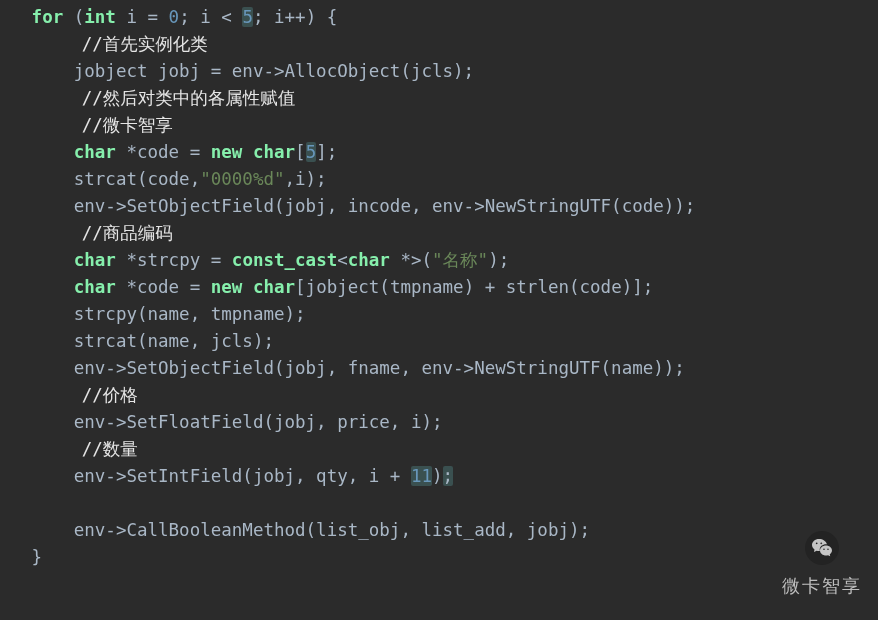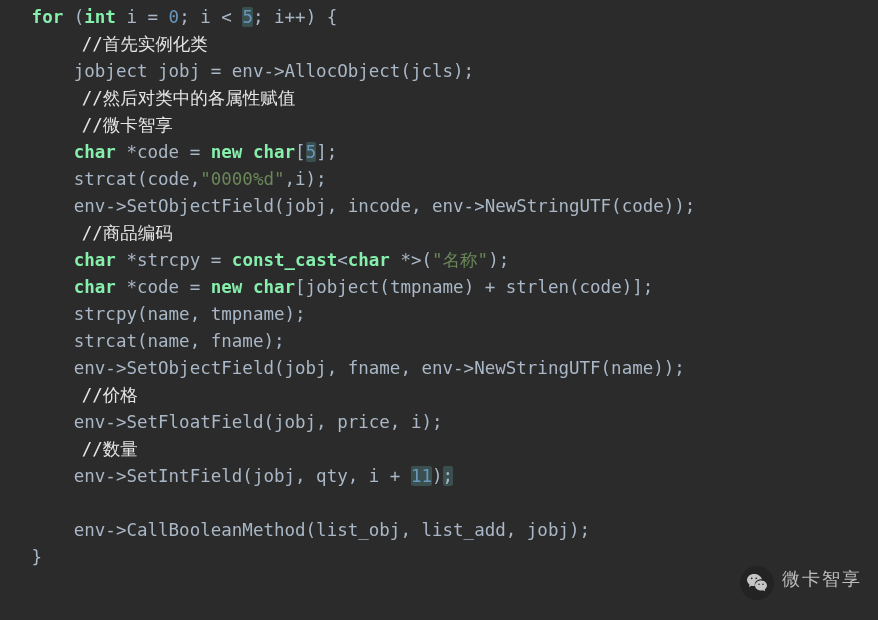--- a/index.html
+++ b/index.html
@@ -26,22 +26,24 @@
   .str { color: #6a8759; }
   .cmt { color: #e5e5e5; margin-left: 8px; }
   .op  { color: #a9b7c6; }
   .hlend{ color:#a9b7c6; background:#3a5050; border-radius:2px; }
 
   .watermark {
     position: absolute;
     right: 16px;
     bottom: 20px;
     display: flex;
+    align-items: center;
     gap: 8px;
     opacity: 0.85;
+    flex-direction: column;
   }
   .watermark .wm-icon {
     width: 34px;
     height: 34px;
     border-radius: 50%;
     background: #222;
     display: flex;
     align-items: center;
     justify-content: center;
   }
@@ -61,21 +63,21 @@
        <span>jobject jobj = env-&gt;AllocObject(jcls);</span>
        <span class="cmt">//然后对类中的各属性赋值</span>
        <span class="cmt">//微卡智享</span>
        <span class="kw">char</span> <span>*code</span> <span>=</span> <span class="kw">new</span> <span class="kw">char</span>[<span class="hlnum">5</span>];
        <span>strcat(code,</span><span class="str">"0000%d"</span><span>,i);</span>
        <span>env-&gt;SetObjectField(jobj, incode, env-&gt;NewStringUTF(code));</span>
        <span class="cmt">//商品编码</span>
        <span class="kw">char</span> <span>*strcpy</span> = <span class="kw">const_cast</span>&lt;<span class="kw">char</span><span> *&gt;(</span><span class="str">"名称"</span><span>);</span>
        <span class="kw">char</span> <span>*code</span> = <span class="kw">new</span> <span class="kw">char</span><span>[jobject(tmpname) + strlen(code)];</span>
        <span>strcpy(name, tmpname);</span>
-       <span>strcat(name, fname);</span>
+       <span>strcat(name, jcls);</span>
        <span>env-&gt;SetObjectField(jobj, fname, env-&gt;NewStringUTF(name));</span>
        <span class="cmt">//价格</span>
        <span>env-&gt;SetFloatField(jobj, price, i);</span>
        <span class="cmt">//数量</span>
        <span>env-&gt;SetIntField(jobj, qty, i + </span><span class="hlnum">11</span><span>)</span><span class="hlend">;</span>
 <span></span>
        <span>env-&gt;CallBooleanMethod(list_obj, list_add, jobj);</span>
    <span>}</span></pre>
 
 <div class="watermark">

